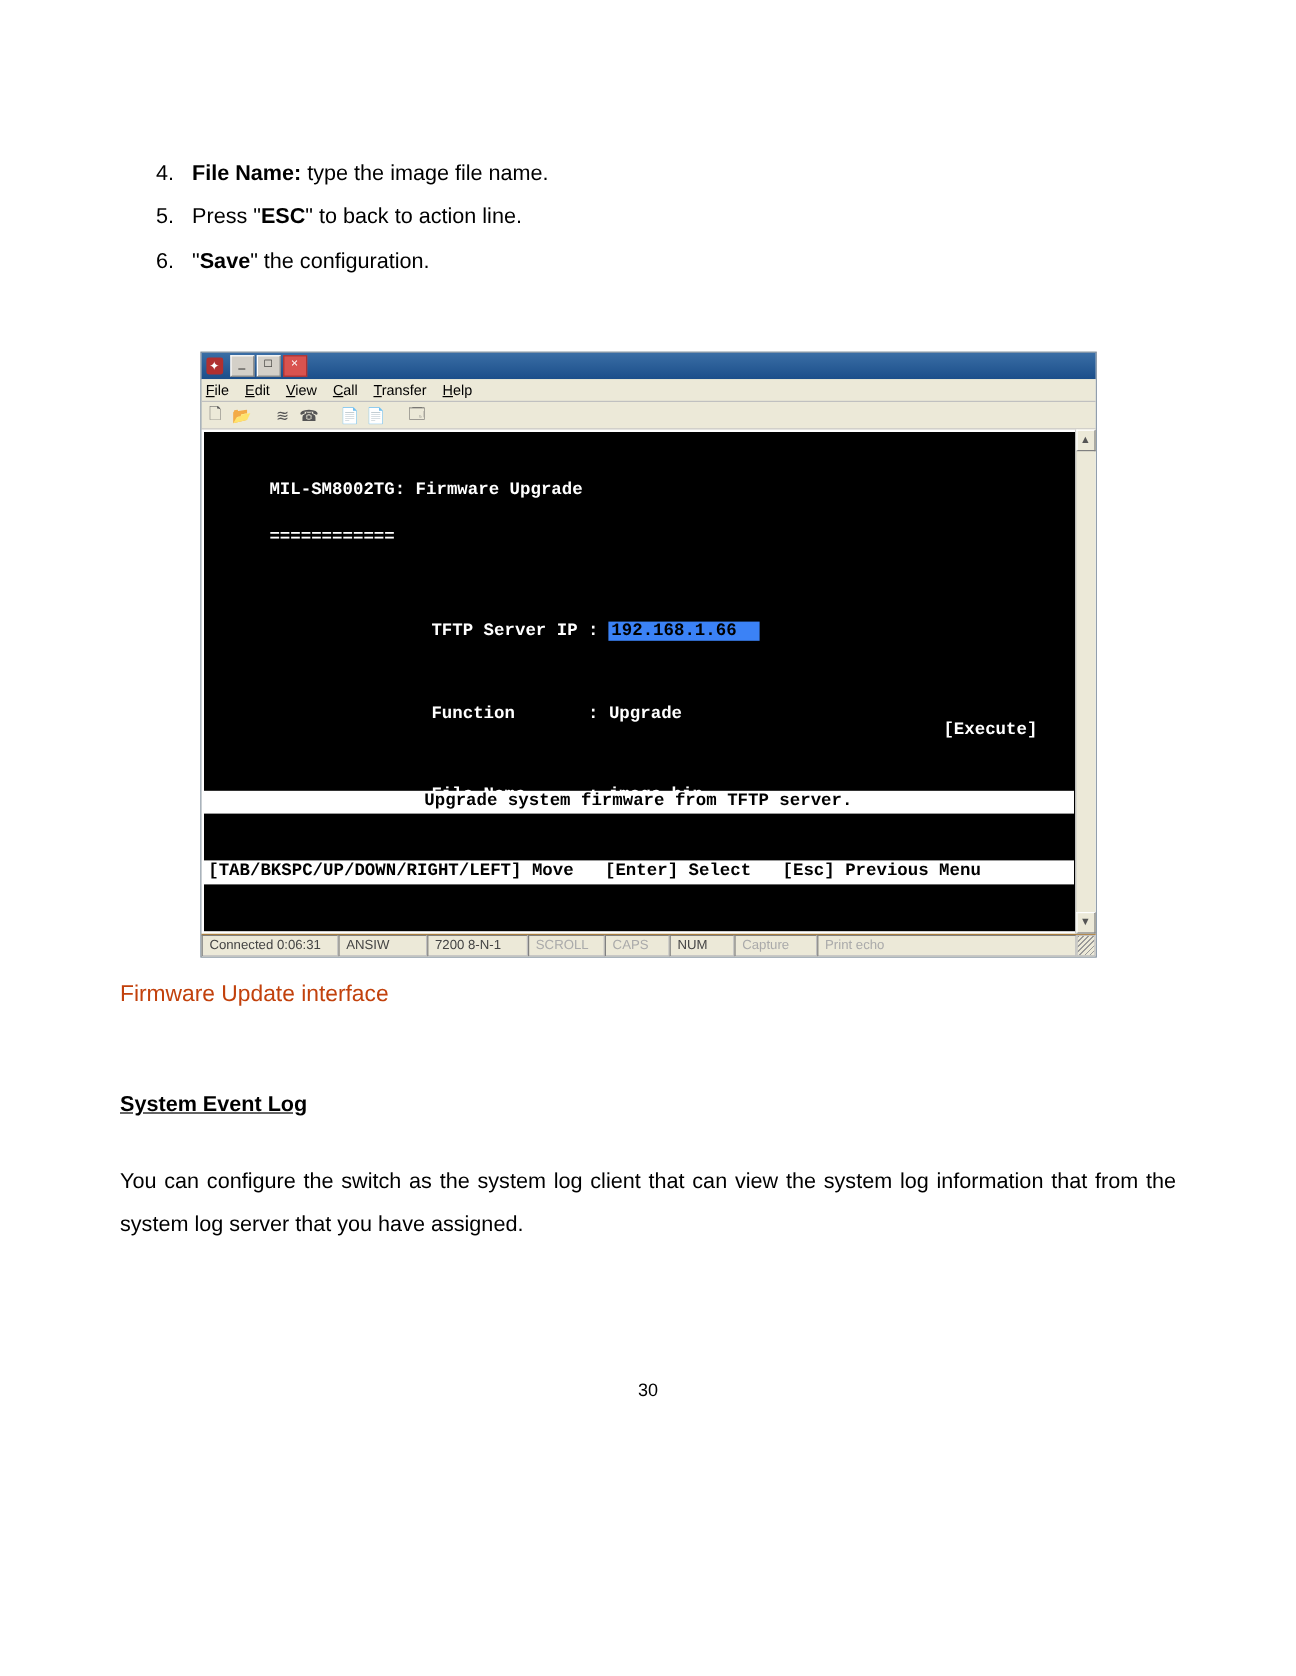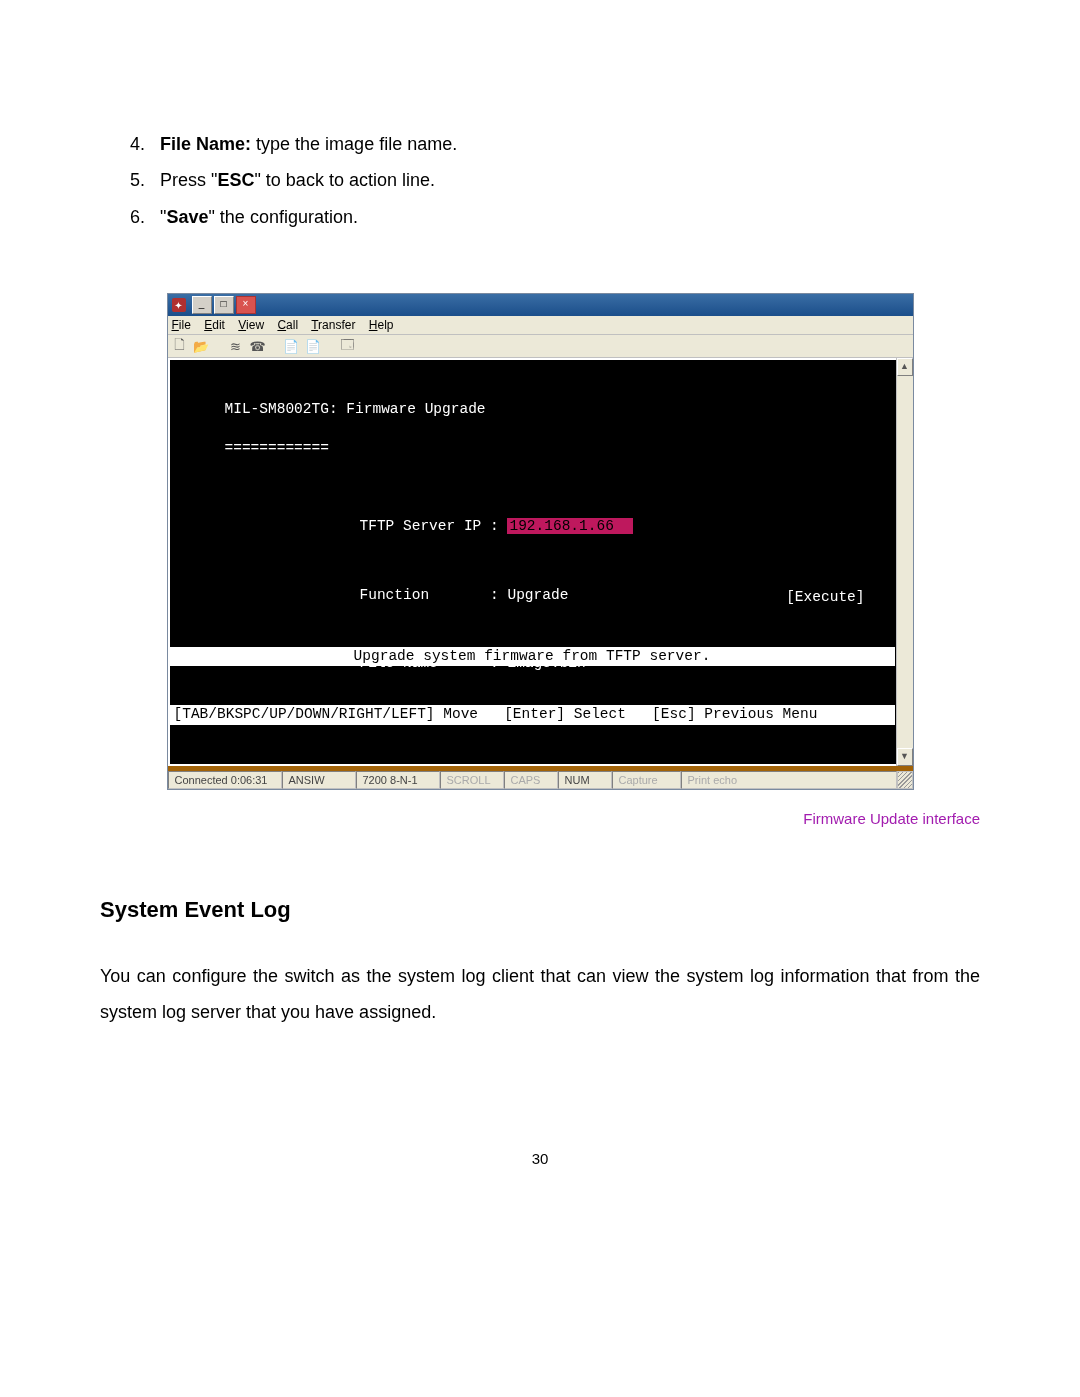--- a/index.html
+++ b/index.html
@@ -110,30 +110,31 @@
     background: #fff;
     padding: 2px;
     position: relative;
   }
   .terminal {
     background: #000;
     color: #fff;
     font-family: "Courier New", monospace;
     font-size: 14.5px;
     line-height: 1.35;
-    padding: 20px 0 4px 0;
+    padding: 20px 0 16px 0;
     height: 380px;
     position: relative;
     white-space: pre;
     overflow: hidden;
+    font-weight: bold;
   }
   .term-line { padding-left: 55px; }
   .term-indent { padding-left: 190px; }
   .ip-box {
-    background: #be185d;
+    background: #3b82f6;
     color: #000;
     padding: 0 2px;
   }
   .term-bottom {
     position: absolute;
     bottom: 0;
     left: 0; right: 16px;
   }
   .execute {
     text-align: right;
@@ -164,47 +165,48 @@
     text-align: center;
     line-height: 14px;
     color: #555;
   }
   .scroll-arrow.down { position: absolute; bottom: 0; left: 0; right: 0; }
 
   .statusbar {
     display: flex;
     font-size: 11px;
     background: #ece9d8;
-    border-top: 5px solid #a16207;
+    border-top: 1px solid #a16207;
   }
   .statusbar .cell {
     border: 1px solid #c0c0c0;
     border-top-color: #808080;
     border-left-color: #808080;
     padding: 2px 6px;
     color: #444;
   }
   .statusbar .cell.dim { color: #aaa; }
   .statusbar .grip {
     width: 14px;
     border: 1px solid #c0c0c0;
     background: repeating-linear-gradient(135deg, #999 0 1px, transparent 1px 3px);
   }
 
   .caption {
-    text-align: right;
-    font-size: 15px;
+    text-align: left;
+    font-size: 19px;
     margin-top: 20px;
-    color: #a21caf;
+    color: #c2410c;
   }
 
   .section-heading {
-    font-size: 22px;
+    font-size: 18px;
     font-weight: bold;
     margin-top: 70px;
+    text-decoration: underline;
   }
   .body-para {
     font-size: 18px;
     line-height: 2.0;
     margin-top: 35px;
     text-align: justify;
   }
   .page-num {
     position: absolute;
     bottom: 230px;

